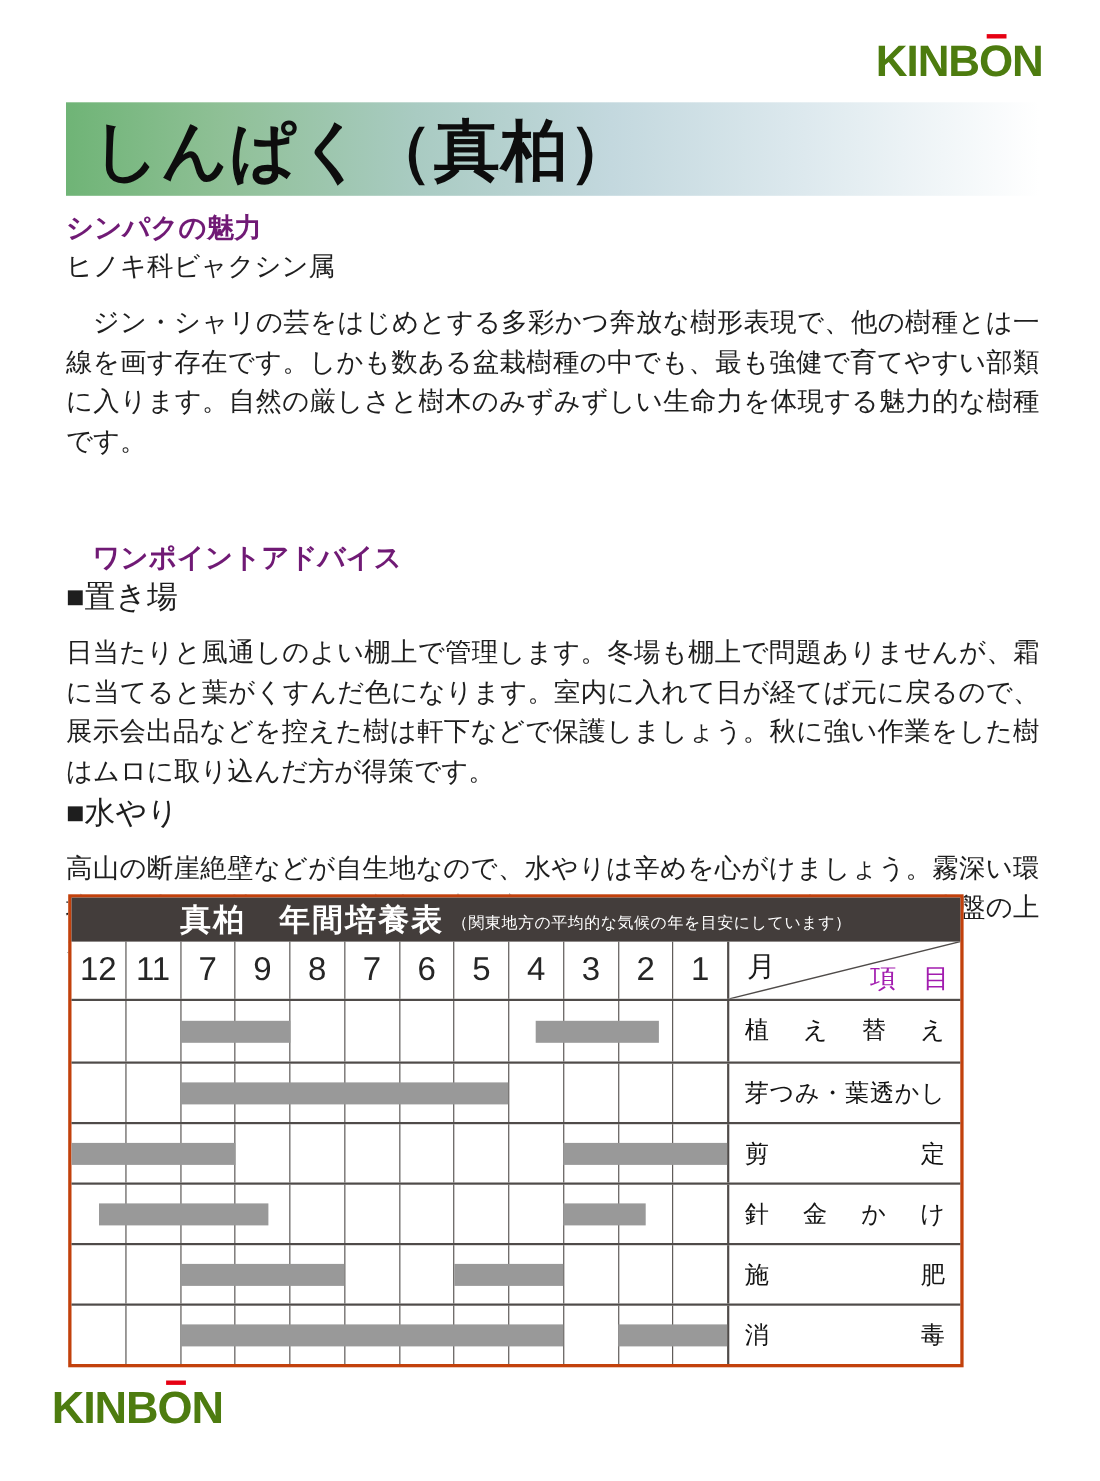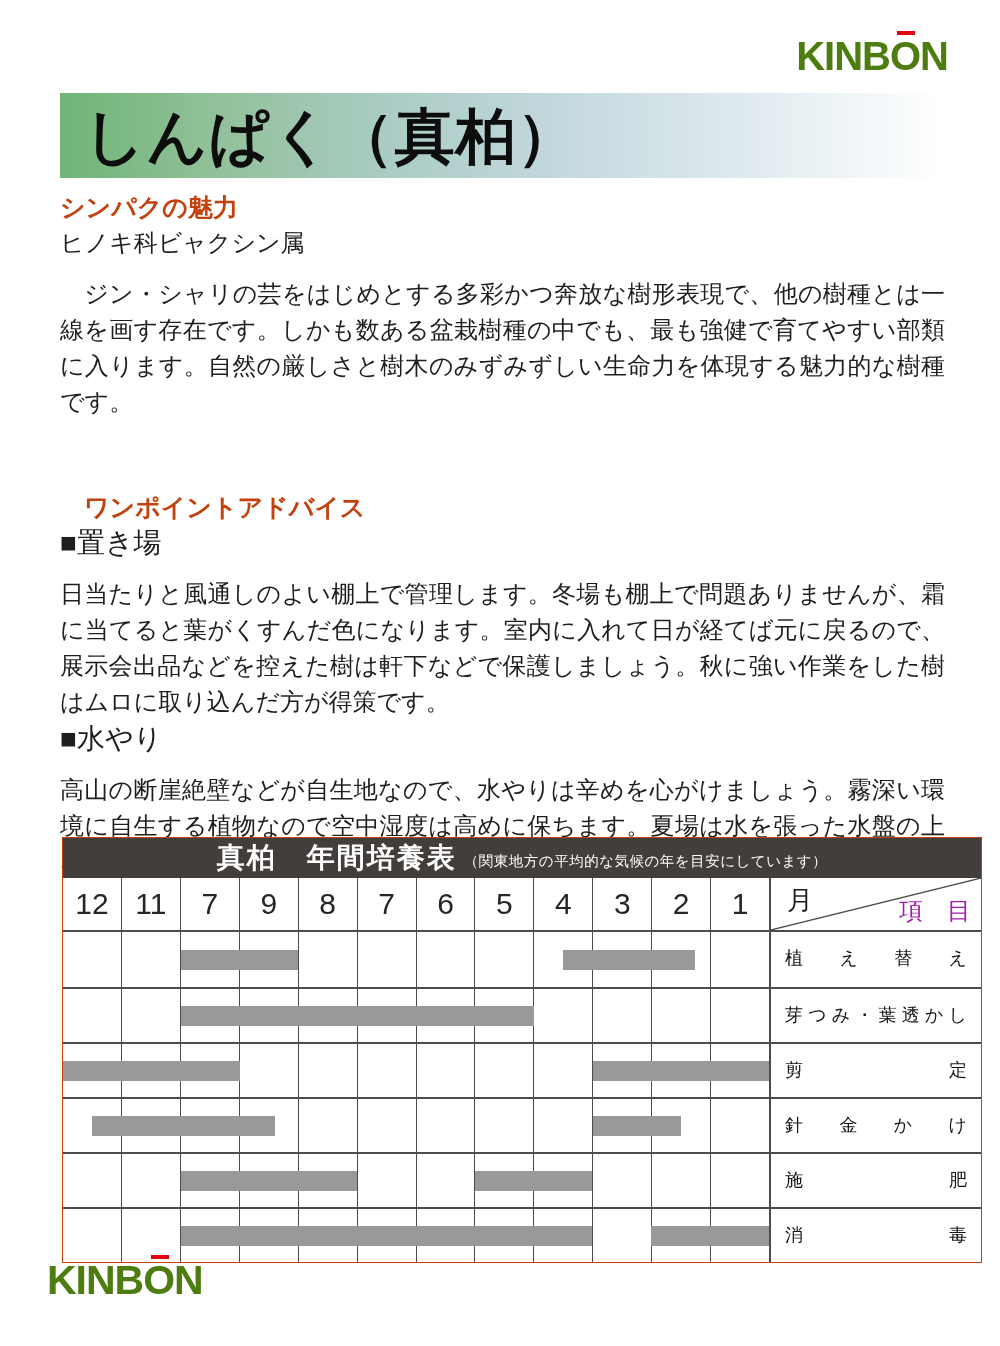--- a/index.html
+++ b/index.html
@@ -23,30 +23,30 @@
     position:absolute; left:60px; top:93px; width:885px; height:85px;
     background:linear-gradient(90deg,#6fb476 0%,#8fc096 16%,#a9cbc2 36%,
                #c3d8de 56%,#dde9ee 76%,#ffffff 100%);
     display:flex; align-items:flex-end; padding-left:24px;
   }
   .banner-title { font-family:"Liberation Serif", serif; font-weight:600;
                   font-size:60px; color:#0d0d0d; letter-spacing:1px; }
 
   
   .content { position:absolute; left:60px; top:190px; width:885px; color:#1e1e1e; }
-  .h-bold  { font-size:25px; font-weight:bold; line-height:34px; color:#c2410c; }
+  .h-bold  { font-size:25px; font-weight:bold; line-height:34px; color:#701a75; }
   .sub-line{ font-size:24px; line-height:38px; }
   .para    { font-size:24px; line-height:36px; text-align:justify; margin-top:14px; }
   .advice-gap { margin-top:70px;margin-left:24px; }
   .sec-title  { font-size:28px; line-height:38px; }
 
   
   .table {
-    position:absolute; left:62px; top:813px; width:920px;
-    border:1px solid #c2410c; background:#fff;margin-top:24px;
+    position:absolute; left:62px; top:813px; width:814px;
+    border:3px solid #c2410c; background:#fff;
   }
   .band { height:40px; background:#433d3b; color:#ffffff;
           display:flex; align-items:center; justify-content:center; gap:7px; }
   .band-main { font-family:"Liberation Serif", serif; font-weight:bold;
                font-size:28px; letter-spacing:2px; }
   .band-sub  { font-size:14.5px; letter-spacing:0.5px; padding-top:6px; }
 
   .month-row { display:flex; height:54px; border-bottom:2px solid #4f4b49; }
   .mcell { flex:1; display:flex; align-items:center; justify-content:center;
            font-size:30px; color:#262626; }
@@ -57,21 +57,21 @@
   .corner-month { position:absolute; top:5px; left:16px; font-size:26px; color:#1a1a1a; }
   .corner-item  { position:absolute; bottom:3px; right:10px; font-size:24px; color:#a21caf;font-family:Liberation Serif, serif; }
 
   .trow { display:flex; height:55px; }
   .trow + .trow { border-top:2px solid #4f4b49; }
   .tmonths { position:relative; flex:1 1 auto; display:flex; }
   .tcell { flex:1; }
   .tcell + .tcell { border-left:1px solid #4f4b49; }
   .tbar { position:absolute; top:50%; transform:translateY(-50%); height:20px; z-index:2; }
   .tlabel { width:212px; flex:0 0 212px; border-left:2px solid #4f4b49;
-            font-size:18px; color:#141414; line-height:53px; padding:0 14px;
+            font-size:22px; color:#141414; line-height:53px; padding:0 14px;
             text-align:justify; text-align-last:justify; overflow:hidden; }
 </style>
 </head>
 <body>
 
 <div class="page">
 
   <div class="logo logo-top">
     <span>KINBON</span>
     <i class="macron"></i>

